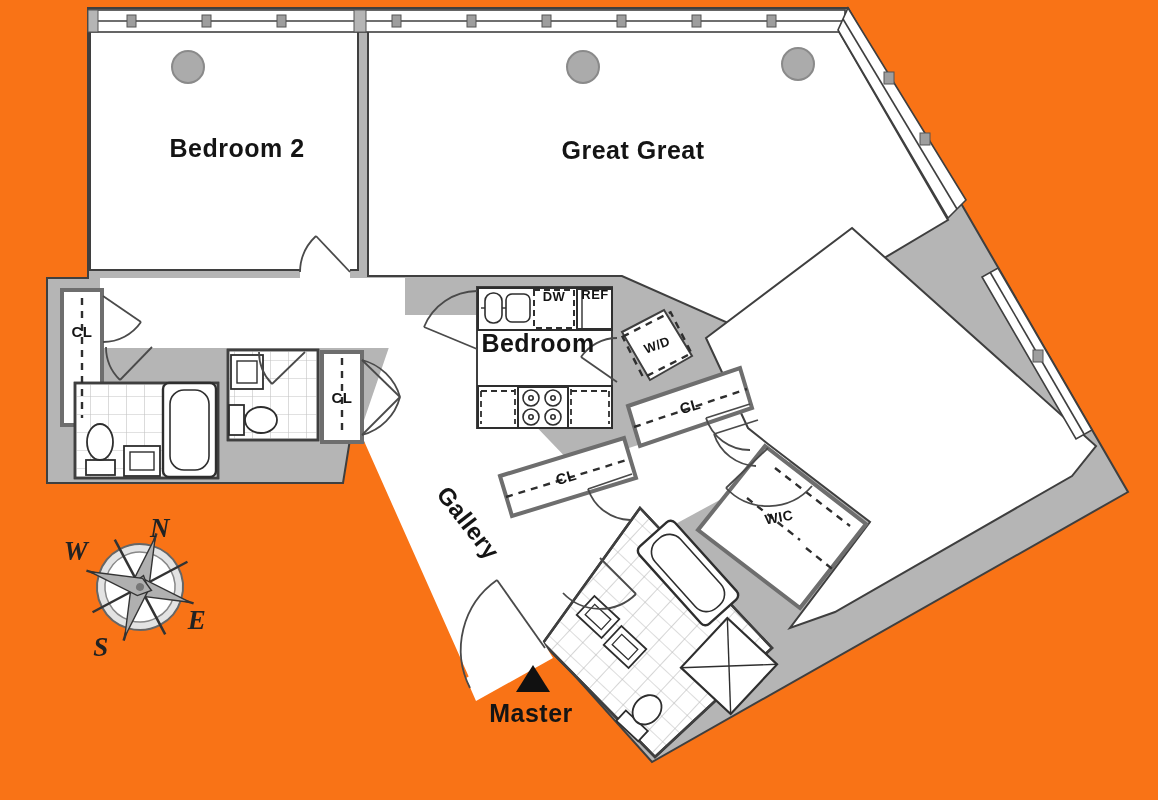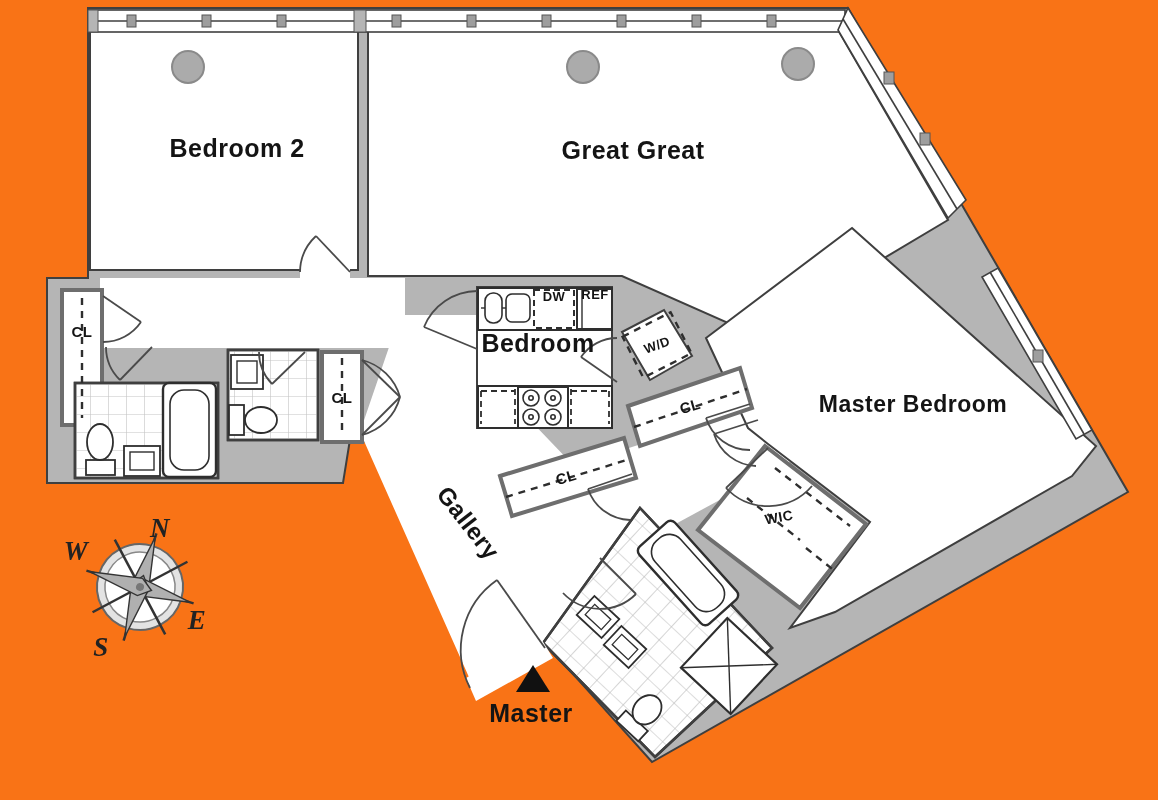--- a/index.html
+++ b/index.html
@@ -265,21 +265,20 @@
     <polygon points="52,0 0,9 -12,0 0,-9" fill="#b0b0b0" stroke="#333" stroke-width="1.4"></polygon>
     <polygon points="0,52 -9,0 0,-12 9,0" fill="#b0b0b0" stroke="#333" stroke-width="1.4"></polygon>
     <polygon points="-52,0 0,-9 12,0 0,9" fill="#b0b0b0" stroke="#333" stroke-width="1.4"></polygon>
     <circle r="4" fill="#777"></circle>
   </g>
 </svg>
 
 <div class="lbl room-lbl" style="left:237px;top:148px">Bedroom 2</div>
 <div class="lbl room-lbl" style="left:633px;top:150px">Great Great</div>
 <div class="lbl room-lbl" style="left:538px;top:343px">Bedroom</div>
-<div class="lbl" style="left:913px;top:404px;font-size:23px">Master Bedroom</div>
 <div class="lbl rot" style="left:468px;top:523px;--r:52deg;font-size:24px">Gallery</div>
 <div class="lbl room-lbl" style="left:531px;top:713px">Master</div>
 
 <div class="lbl small-lbl" style="left:82px;top:331px">CL</div>
 <div class="lbl small-lbl" style="left:342px;top:397px">CL</div>
 <div class="lbl small-lbl rot" style="left:690px;top:406px;--r:-16deg">CL</div>
 <div class="lbl small-lbl rot" style="left:566px;top:477px;--r:-16deg">CL</div>
 <div class="lbl rot" style="left:779px;top:517px;--r:-10deg;font-size:14px">WIC</div>
 <div class="lbl tiny-lbl rot" style="left:657px;top:345px;--r:-20deg">W/D</div>
 <div class="lbl tiny-lbl" style="left:554px;top:296px">DW</div>

